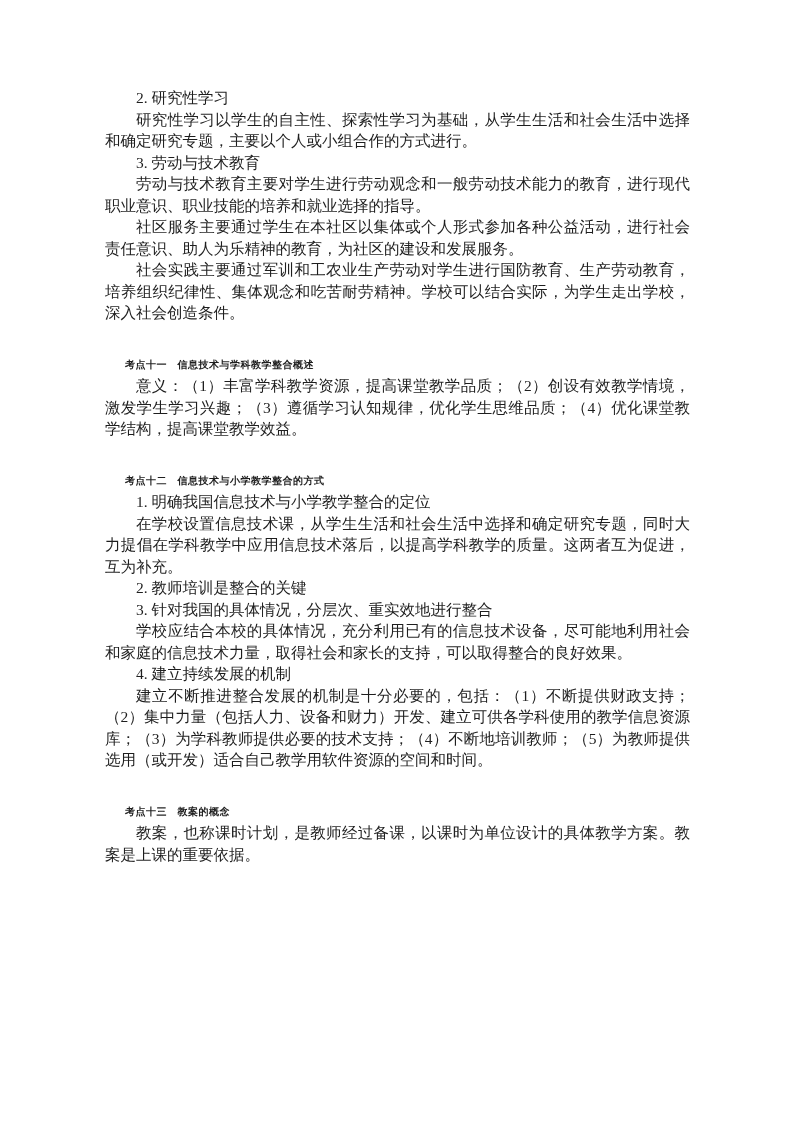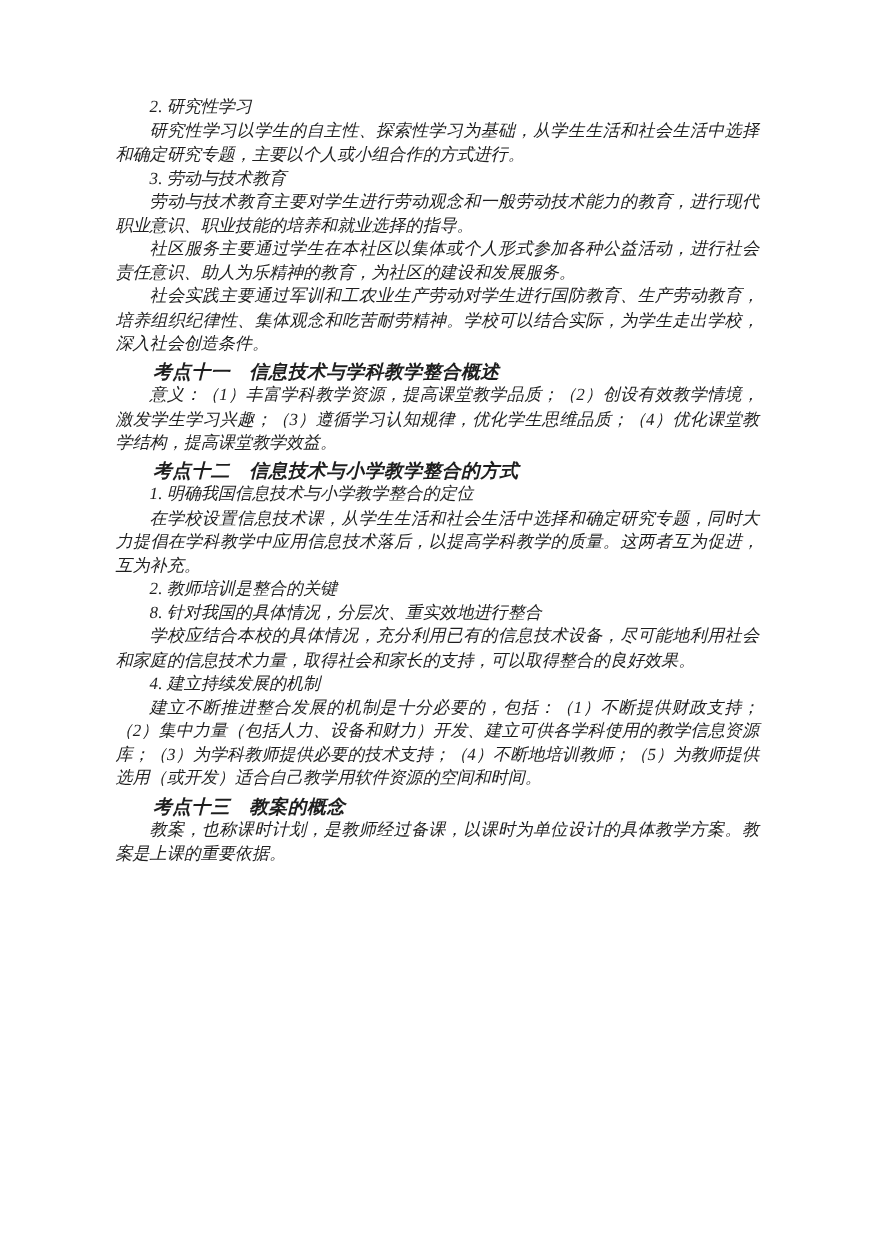--- a/index.html
+++ b/index.html
@@ -8,40 +8,39 @@
     background: #ffffff;
   }
   .page {
     position: relative;
     width: 793px;
     height: 1002px;
     background: #ffffff;
     overflow: hidden;
     font-family: "Liberation Serif", "DejaVu Serif", serif;
     color: #1e1e1e;
-    font-style: italic;
   }
   .doc-body {
     position: absolute;
     left: 105px;
     top: 87px;
     width: 585px;
     font-size: 15.5px;
     line-height: 21.5px;
     text-align: justify;
   }
   .doc-body p {
     margin: 0;
     text-indent: 2em;
   }
   .doc-body p.heading {
     font-weight: bold;
-    margin-top: 4px;
+    margin-top: 30px;
     font-family: "Liberation Sans", "DejaVu Sans", sans-serif;
-    font-size: 17px;
+    font-size: 10px;
     letter-spacing: 0.5px;
   }
   .page-footer {
     position: absolute;
     left: 0;
     right: 0;
     top: 1038px;
     text-align: center;
     font-size: 14px;
     color: #2a2a2a;
@@ -57,21 +56,21 @@
       <p class="subitem">3. 劳动与技术教育</p>
       <p class="body">劳动与技术教育主要对学生进行劳动观念和一般劳动技术能力的教育，进行现代职业意识、职业技能的培养和就业选择的指导。</p>
       <p class="body">社区服务主要通过学生在本社区以集体或个人形式参加各种公益活动，进行社会责任意识、助人为乐精神的教育，为社区的建设和发展服务。</p>
       <p class="body">社会实践主要通过军训和工农业生产劳动对学生进行国防教育、生产劳动教育，培养组织纪律性、集体观念和吃苦耐劳精神。学校可以结合实际，为学生走出学校，深入社会创造条件。</p>
       <p class="heading">考点十一　信息技术与学科教学整合概述</p>
       <p class="body">意义：（1）丰富学科教学资源，提高课堂教学品质；（2）创设有效教学情境，激发学生学习兴趣；（3）遵循学习认知规律，优化学生思维品质；（4）优化课堂教学结构，提高课堂教学效益。</p>
       <p class="heading">考点十二　信息技术与小学教学整合的方式</p>
       <p class="subitem">1. 明确我国信息技术与小学教学整合的定位</p>
       <p class="body">在学校设置信息技术课，从学生生活和社会生活中选择和确定研究专题，同时大力提倡在学科教学中应用信息技术落后，以提高学科教学的质量。这两者互为促进，互为补充。</p>
       <p class="subitem">2. 教师培训是整合的关键</p>
-      <p class="subitem">8. 针对我国的具体情况，分层次、重实效地进行整合</p>
+      <p class="subitem">3. 针对我国的具体情况，分层次、重实效地进行整合</p>
       <p class="body">学校应结合本校的具体情况，充分利用已有的信息技术设备，尽可能地利用社会和家庭的信息技术力量，取得社会和家长的支持，可以取得整合的良好效果。</p>
       <p class="subitem">4. 建立持续发展的机制</p>
       <p class="body">建立不断推进整合发展的机制是十分必要的，包括：（1）不断提供财政支持；（2）集中力量（包括人力、设备和财力）开发、建立可供各学科使用的教学信息资源库；（3）为学科教师提供必要的技术支持；（4）不断地培训教师；（5）为教师提供选用（或开发）适合自己教学用软件资源的空间和时间。</p>
       <p class="heading">考点十三　教案的概念</p>
       <p class="body">教案，也称课时计划，是教师经过备课，以课时为单位设计的具体教学方案。教案是上课的重要依据。</p>
     </div>
   <div class="page-footer">4</div>
 </div>
 
 </body></html>

